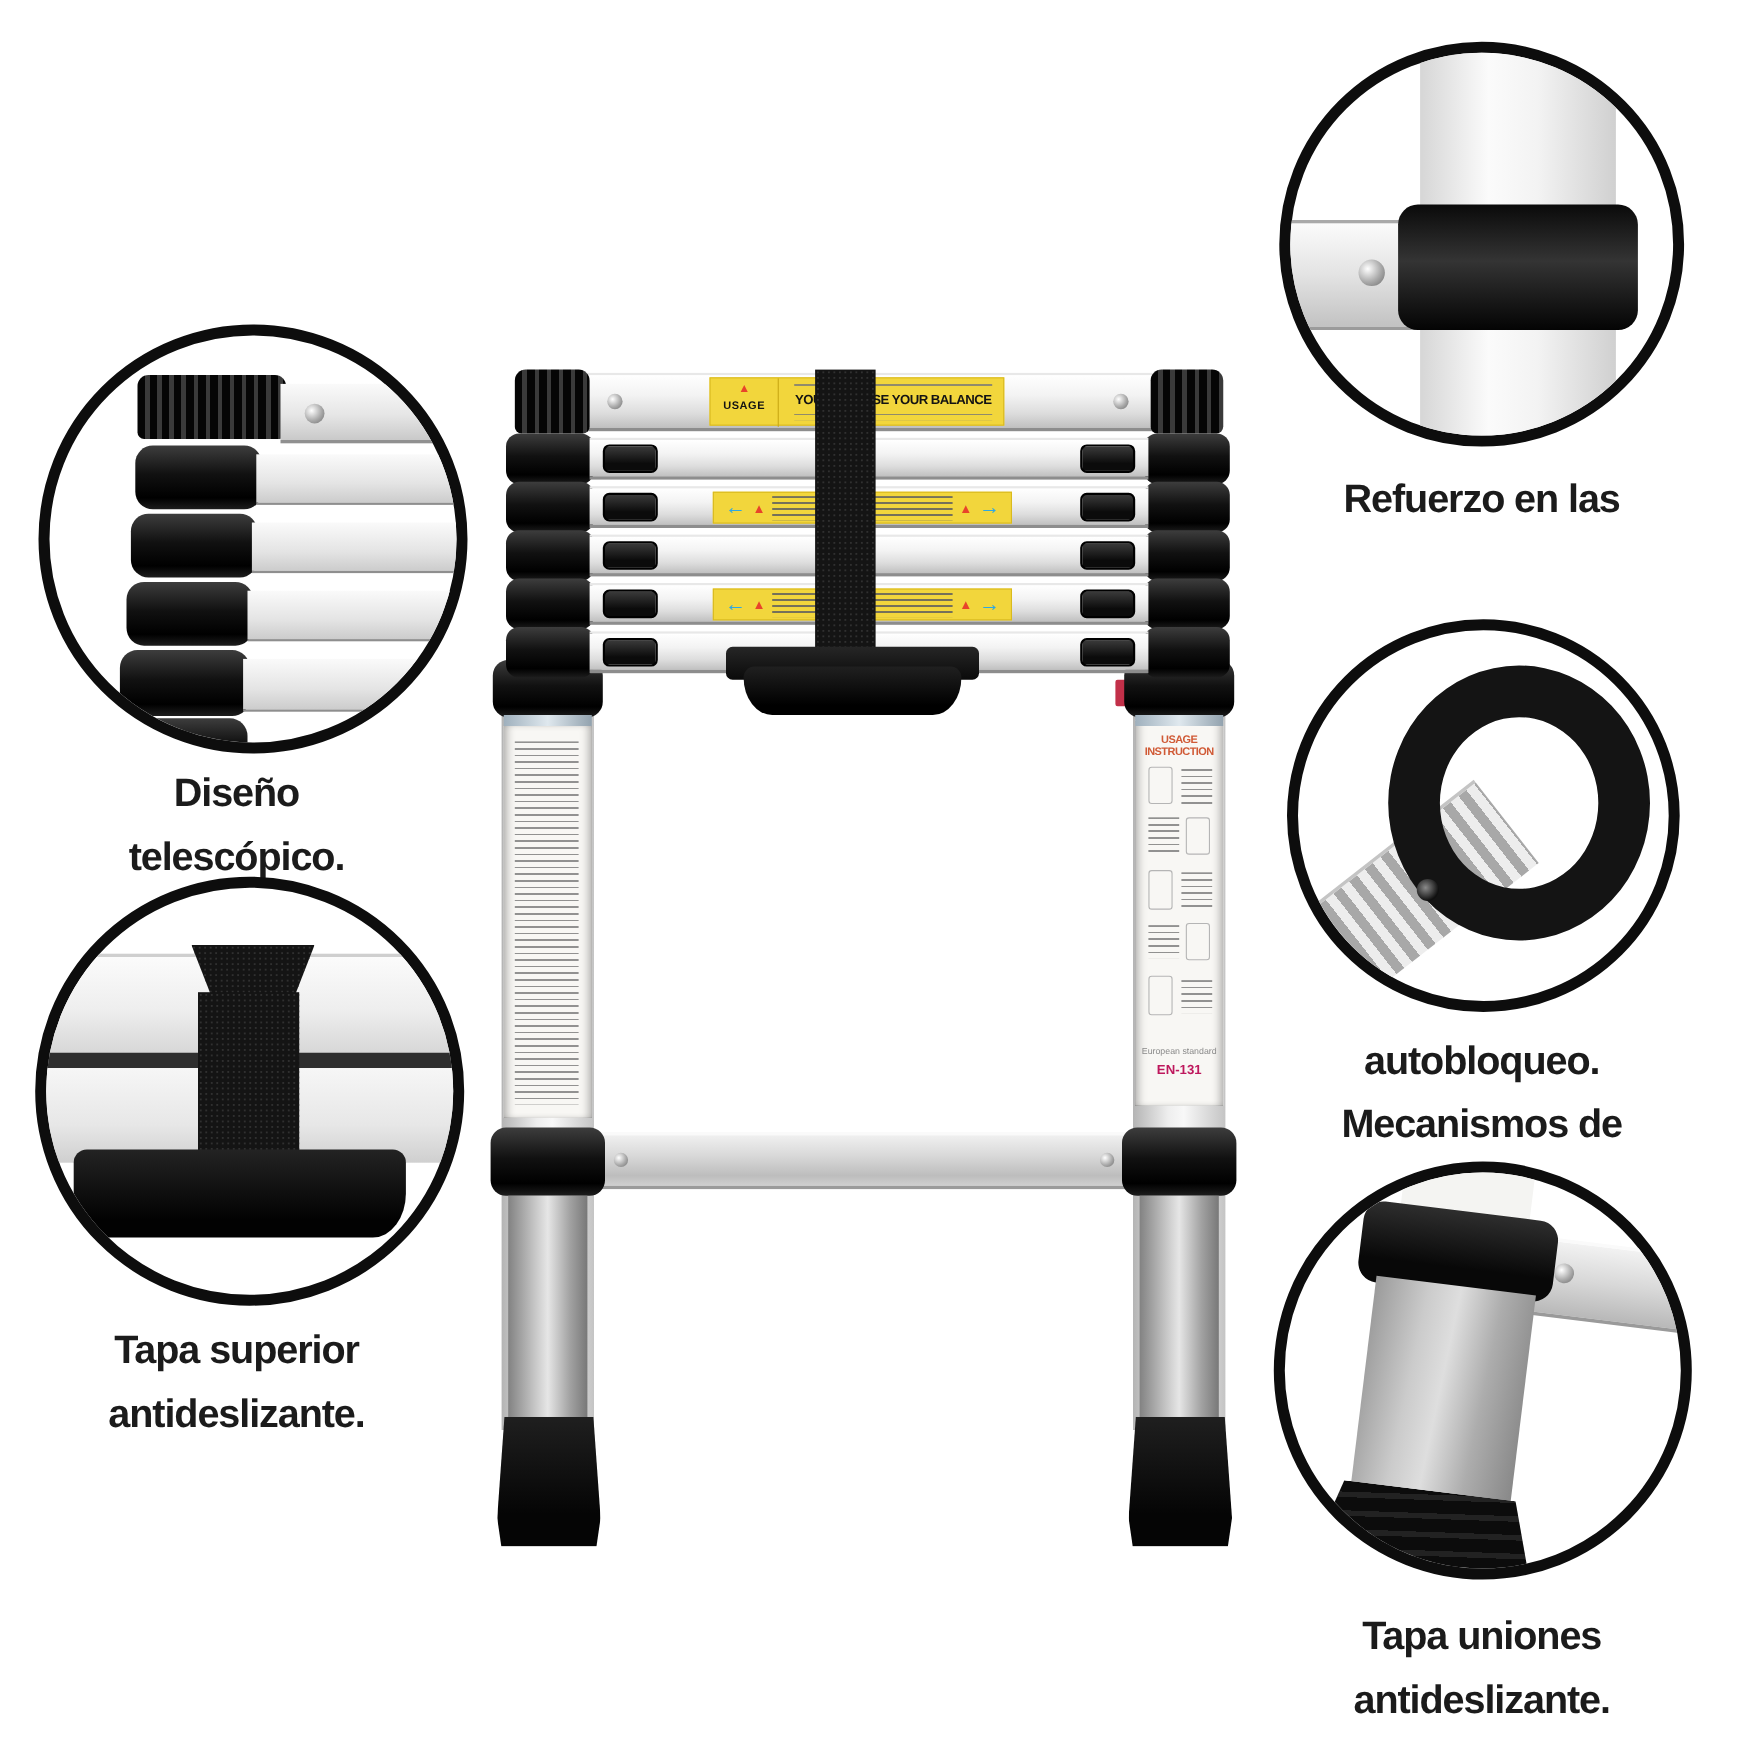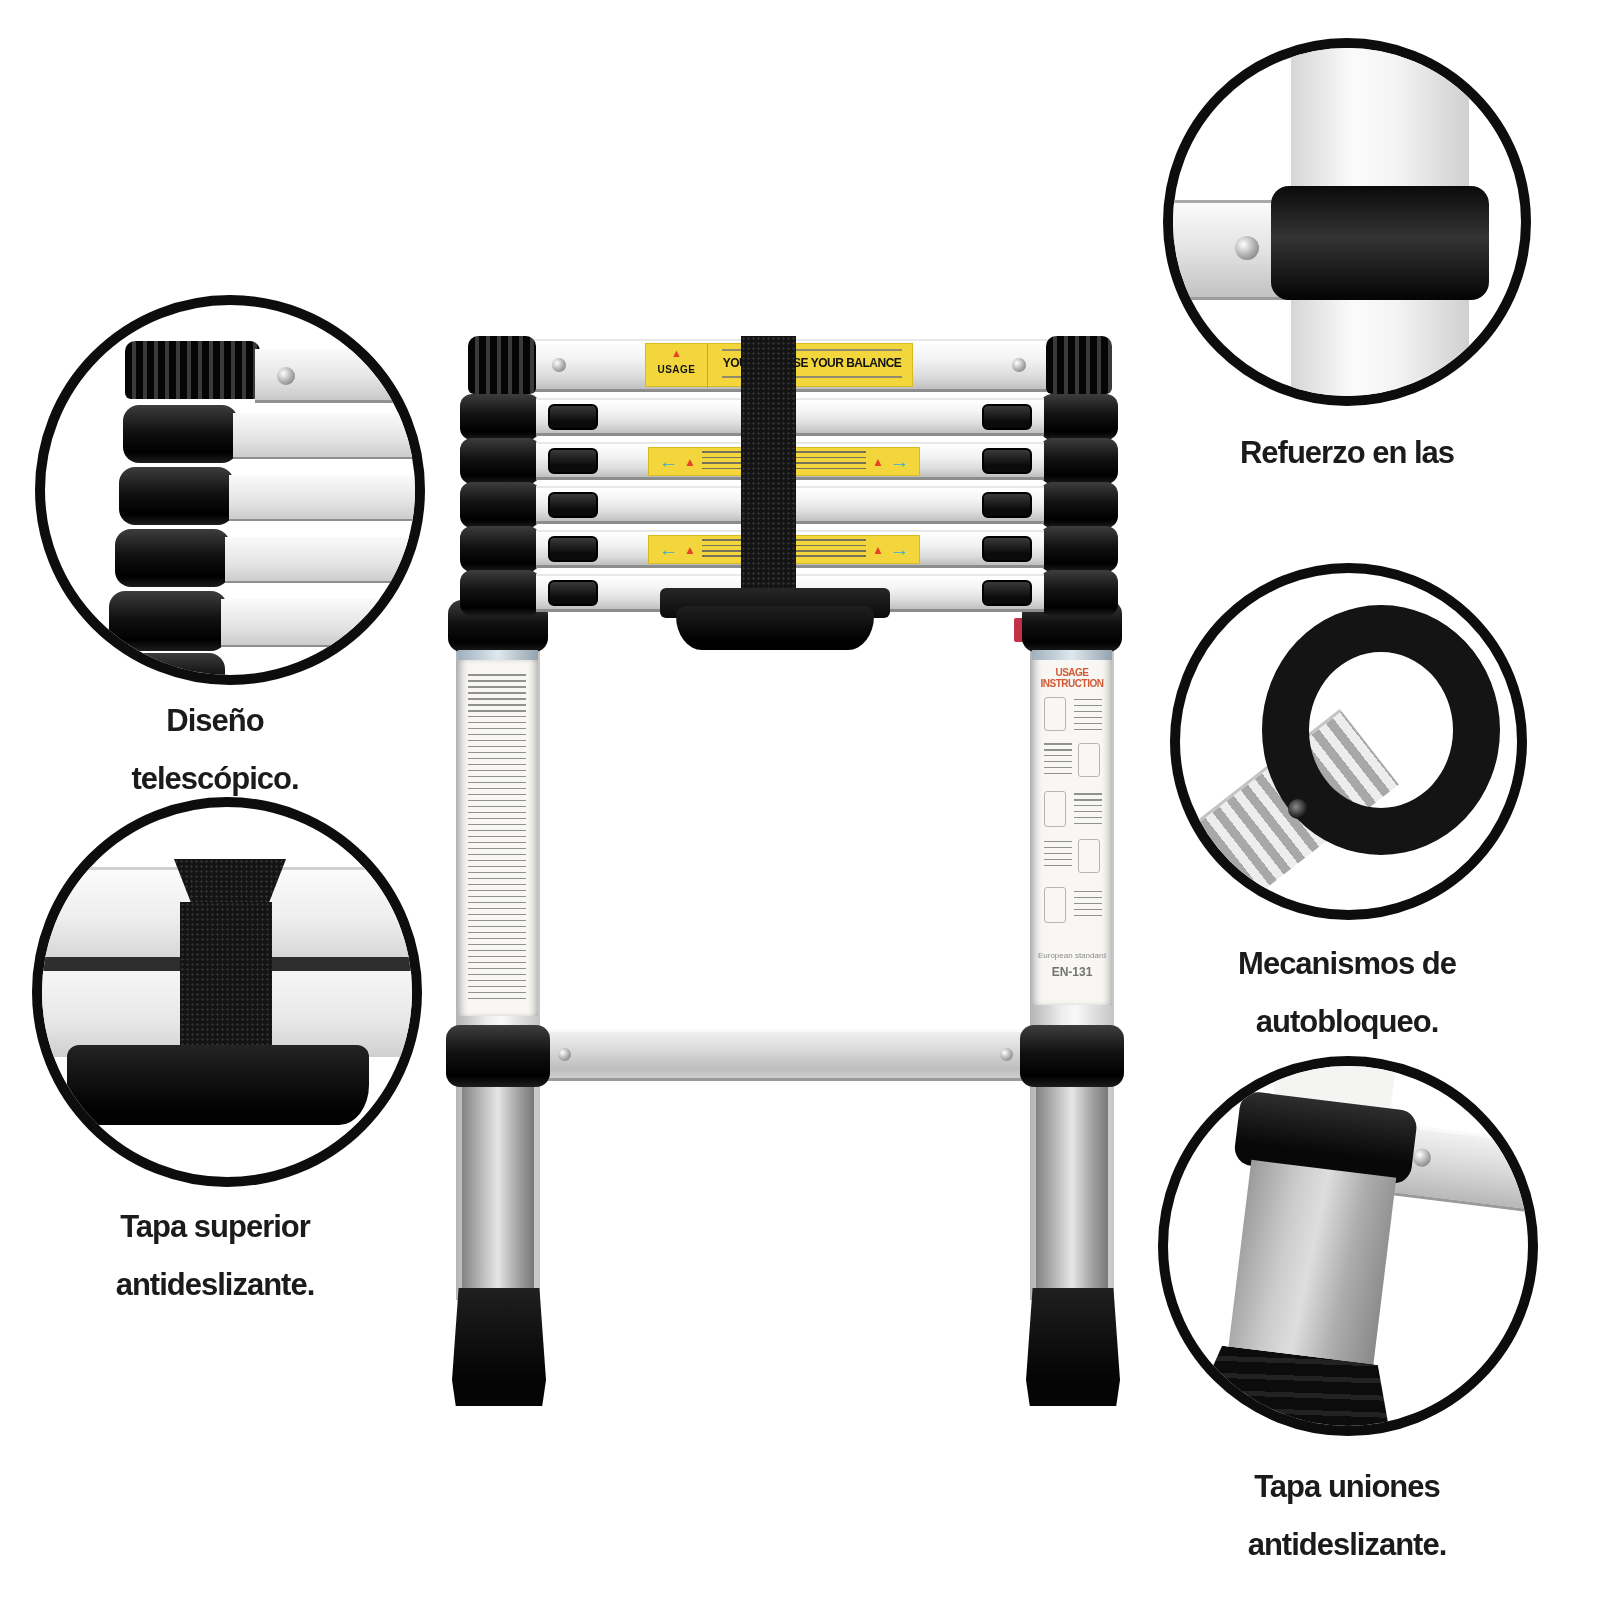--- a/index.html
+++ b/index.html
@@ -13,21 +13,21 @@
 
   
   .circle {
     position: absolute; background: #ffffff;
     border: 10px solid #0d0d0d; border-radius: 50%; overflow: hidden;
   }
 
   
   .callout-label {
     position: absolute; text-align: center; color: #1b1b1b;
-    font-weight: 700; font-size: 31px; line-height: 58px; letter-spacing: -1px;
+    font-weight: 700; font-size: 36px; line-height: 58px; letter-spacing: -1px;
   }
   .callout-label span { display: block; }
 
   
   .alu-bar {
     position: absolute;
     background: linear-gradient(180deg,#ffffff 0%,#f3f3f3 38%,#dddddd 72%,#c0c0c0 100%);
     border-top: 2px solid #e8e8e8; border-bottom: 3px solid #8d8d8d;
   }
   .collar {
@@ -105,21 +105,21 @@
       <div class="abs micro-lines" style="left:42px;top:44px;width:28px;height:32px;"></div>
       <div class="abs micro-lines" style="left:12px;top:88px;width:28px;height:34px;"></div>
       <div class="abs" style="left:46px;top:88px;width:22px;height:34px;border:1px solid #b5b5b5;border-radius:3px;"></div>
       <div class="abs" style="left:12px;top:136px;width:22px;height:36px;border:1px solid #b5b5b5;border-radius:3px;"></div>
       <div class="abs micro-lines" style="left:42px;top:138px;width:28px;height:34px;"></div>
       <div class="abs micro-lines" style="left:12px;top:186px;width:28px;height:30px;"></div>
       <div class="abs" style="left:46px;top:184px;width:22px;height:34px;border:1px solid #b5b5b5;border-radius:3px;"></div>
       <div class="abs" style="left:12px;top:232px;width:22px;height:36px;border:1px solid #b5b5b5;border-radius:3px;"></div>
       <div class="abs micro-lines" style="left:42px;top:236px;width:28px;height:30px;"></div>
       <div class="abs" style="left:0;top:296px;width:80px;text-align:center;font-size:8px;color:#8a8a8a;">European standard</div>
-      <div class="abs" style="left:0;top:310px;width:80px;text-align:center;font-size:12px;font-weight:700;color:#737373;">EN-131</div>
+      <div class="abs" style="left:0;top:310px;width:80px;text-align:center;font-size:12px;font-weight:700;color:#be185d;">EN-131</div>
     </div>
 
     <div class="abs" style="left:1014px;top:618px;width:12px;height:24px;background:#c23049;border-radius:2px;"></div>
 
     <div class="collar" style="left:448px;top:600px;width:100px;height:52px;border-radius:14px;"></div>
     <div class="collar" style="left:1022px;top:600px;width:100px;height:52px;border-radius:14px;"></div>
     <div class="abs" style="left:458px;top:650px;width:80px;height:10px;background:linear-gradient(90deg,#9fb0bd,#dfe8ee 50%,#92a2ae);"></div>
     <div class="abs" style="left:1032px;top:650px;width:80px;height:10px;background:linear-gradient(90deg,#9fb0bd,#dfe8ee 50%,#92a2ae);"></div>
 
     <div class="abs" style="left:540px;top:1029px;width:490px;height:52px;background:linear-gradient(180deg,#f0f0f0 0%,#d9d9d9 40%,#bdbdbd 80%,#cfcfcf 100%);border-top:3px solid #fafafa;border-bottom:3px solid #9a9a9a;"></div>
@@ -233,22 +233,22 @@
     <span>telescópico.</span>
   </div>
 
   <div class="circle" style="left:1170px;top:563px;width:357px;height:357px;">
     <div class="abs" style="left:-70px;top:215px;width:290px;height:96px;transform:rotate(-38deg);background:repeating-linear-gradient(90deg,#a8a8a8 0 9px,#ededed 9px 18px);border-top:3px solid #c4c4c4;"></div>
     <div class="abs" style="left:82px;top:32px;width:238px;height:250px;border-radius:50%;border:47px solid #141414;background:transparent;"></div>
     <div class="abs" style="left:108px;top:226px;width:20px;height:20px;border-radius:50%;background:radial-gradient(circle at 40% 40%, #8a8a8a, #101010 70%);"></div>
   </div>
 
   <div class="callout-label" style="left:1117px;top:935px;width:460px;">
+    <span>autobloqueo.</span>
     <span>Mecanismos de</span>
-    <span>autobloqueo.</span>
   </div>
 
   <div class="circle" style="left:32px;top:797px;width:390px;height:390px;">
     <div class="abs" style="left:-10px;top:60px;width:400px;height:90px;background:linear-gradient(180deg,#fbfbfb 0%,#eeeeee 55%,#d7d7d7 100%);border-top:3px solid #cfcfcf;"></div>
     <div class="abs" style="left:-10px;top:150px;width:400px;height:14px;background:#2e2e2e;"></div>
     <div class="abs" style="left:-10px;top:164px;width:400px;height:86px;background:linear-gradient(180deg,#f6f6f6 0%,#e7e7e7 60%,#cfcfcf 100%);"></div>
     <div class="abs strap-tex" style="left:132px;top:52px;width:112px;height:46px;clip-path:polygon(0 0,100% 0,84% 100%,16% 100%);"></div>
     <div class="abs strap-tex" style="left:138px;top:95px;width:92px;height:145px;"></div>
     <div class="abs" style="left:25px;top:238px;width:302px;height:80px;background:linear-gradient(180deg,#232323,#020202 80%);border-radius:12px 12px 30px 30px / 12px 12px 40px 40px;"></div>
   </div>

